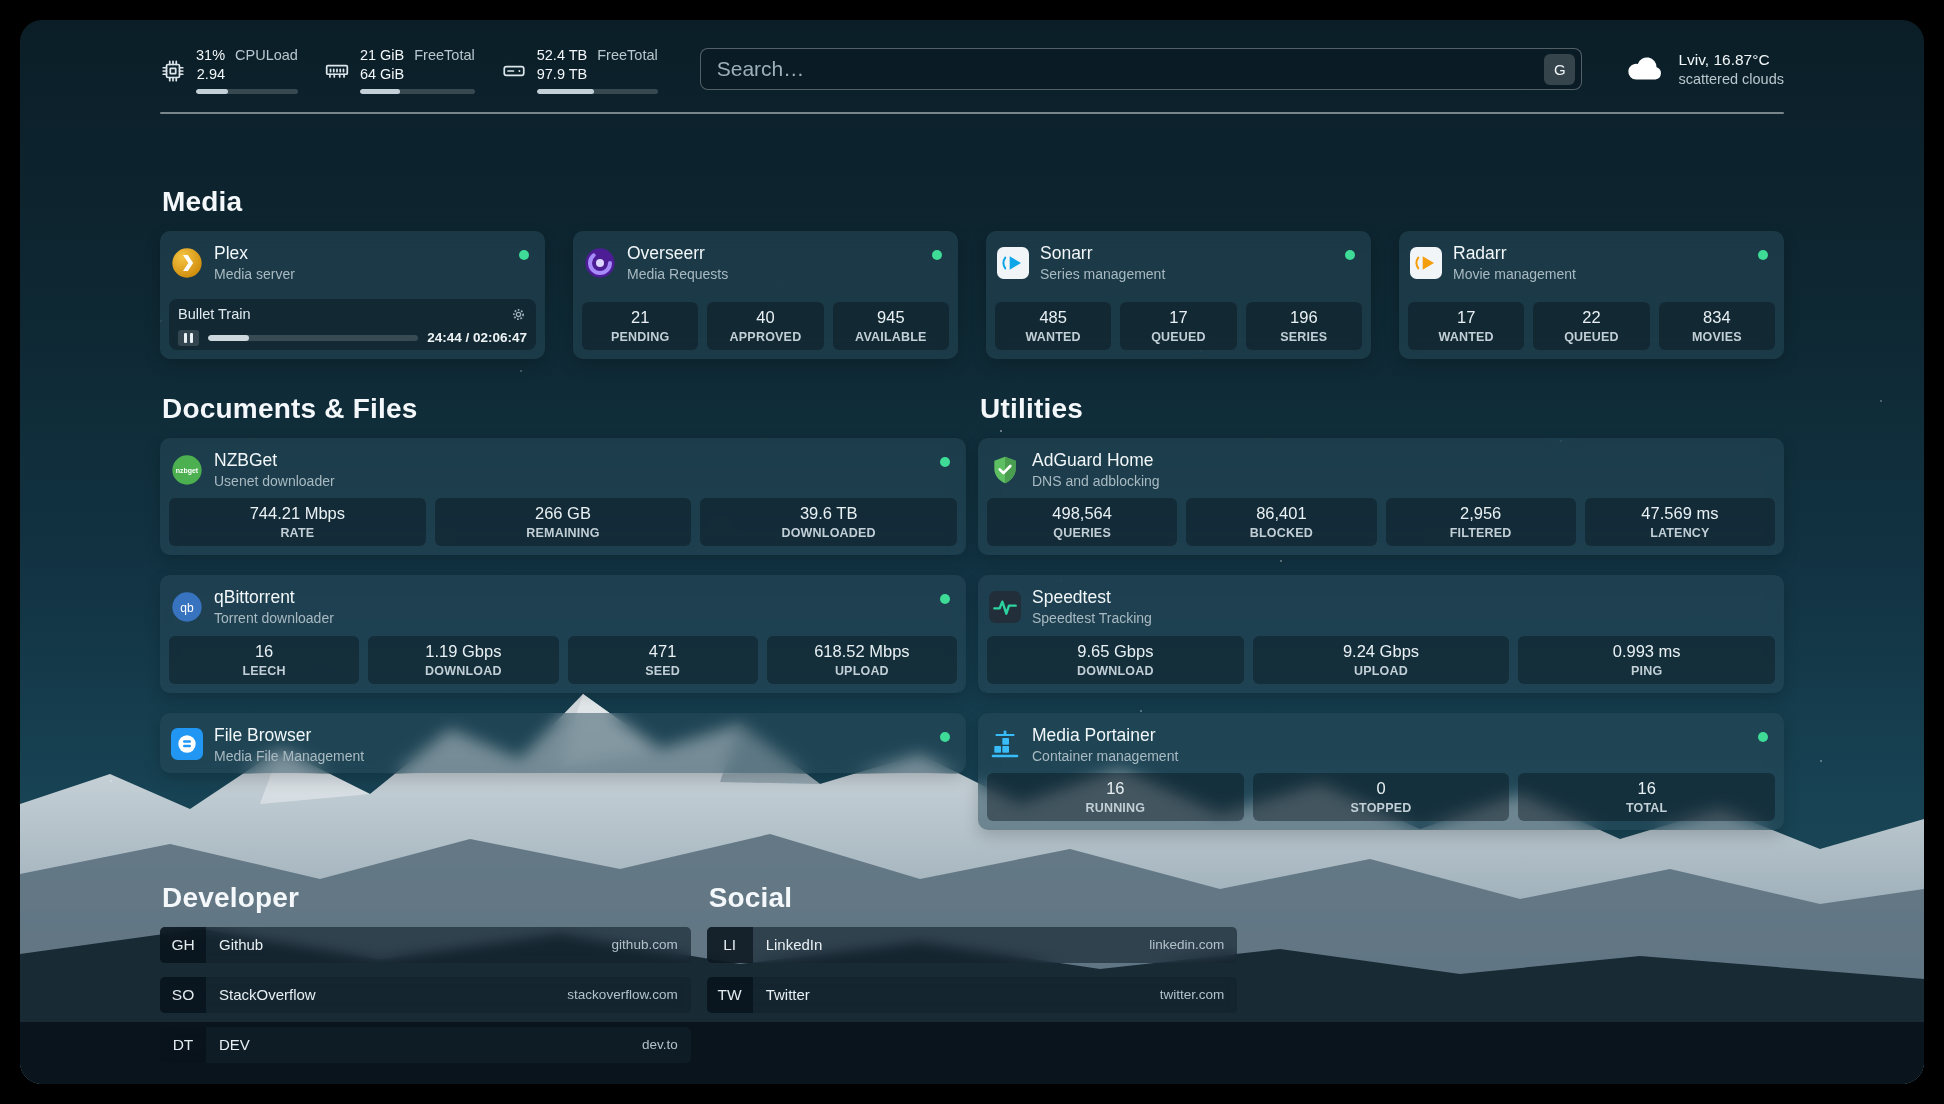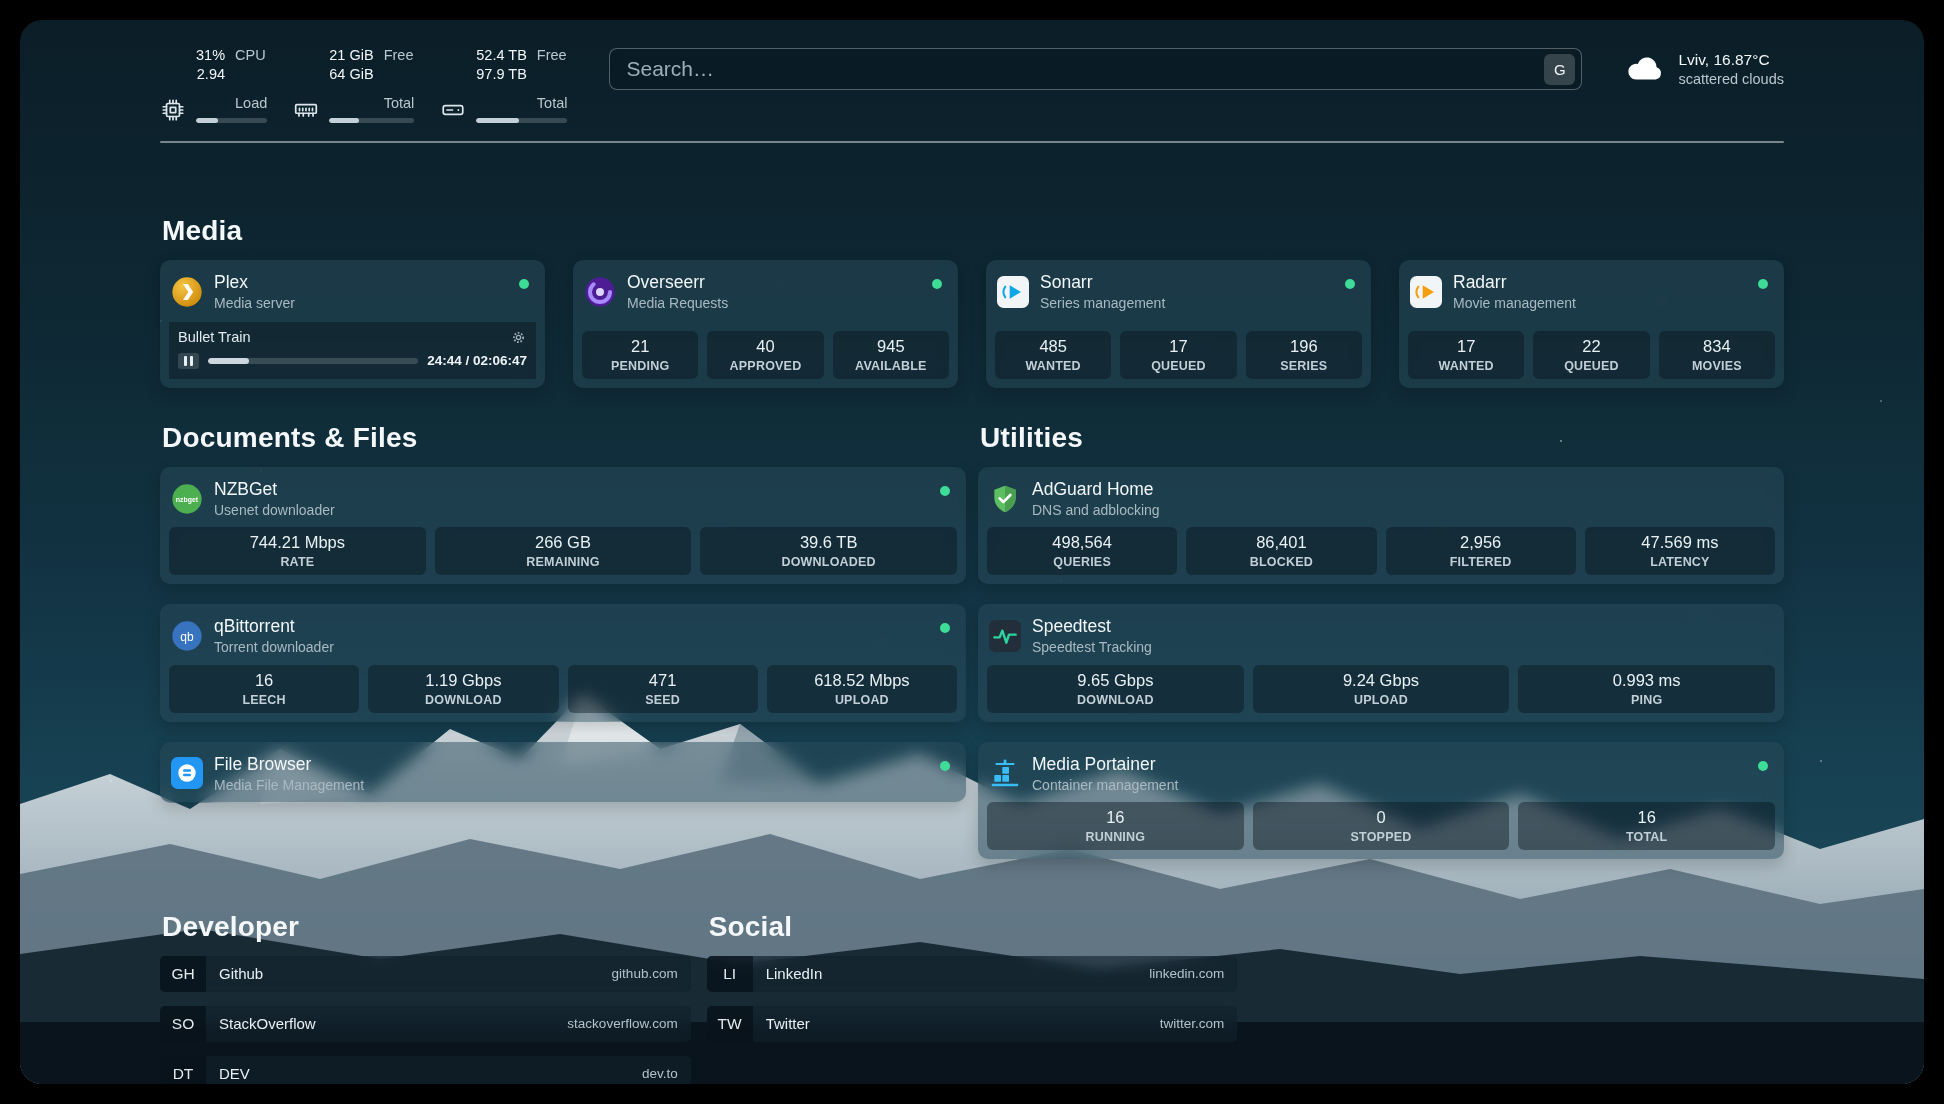--- a/index.html
+++ b/index.html
@@ -33,27 +33,27 @@
       1540px 420px 0 0 rgba(255,255,255,.5), 90px 760px 0 0 rgba(255,255,255,.35),
       1800px 740px 0 0 rgba(255,255,255,.4), 700px 500px 0 0 rgba(255,255,255,.3),
       1260px 540px 0 0 rgba(255,255,255,.45), 1860px 380px 0 0 rgba(255,255,255,.35),
       500px 350px 0 0 rgba(255,255,255,.3), 1040px 560px 0 0 rgba(255,255,255,.3);
   }
   .content { position: relative; width: 1624px; margin: 0 auto; z-index: 2; }
 
   
   .topbar { display: flex; align-items: flex-start; padding-top: 26px; }
   .resources { display: flex; gap: 26px; }
-  .resource { display: flex; gap: 10px; align-items: flex-end; }
+  .resource { display: flex; gap: 10px; align-items: center; }
   .res-icon { width: 26px; height: 26px; color: #dde6ea; margin-top: 3px; flex: none; }
   .res-icon svg { width: 100%; height: 100%; }
   .res-body { display: flex; flex-direction: column; gap: 5px; }
   .res-rows { display: flex; gap: 10px; }
   .res-values { display: flex; flex-direction: column; align-items: flex-end; font-size: 14.5px; line-height: 1.3; color: #f2f6f8; }
-  .res-labels { display: flex; flex-direction: column; font-size: 14.5px; line-height: 1.3; color: #b9c7ce; gap: 29px; }
+  .res-labels { display: flex; flex-direction: row; font-size: 14.5px; line-height: 1.3; color: #b9c7ce; }
   .res-bar { height: 5px; border-radius: 3px; background: rgba(255,255,255,0.18); overflow: hidden; }
   .res-bar-fill { height: 100%; background: #c3d0d8; border-radius: 3px; }
 
   .searchbox {
     flex: 1; margin: 2px 42px 0 42px; display: flex; align-items: center;
     background: rgba(9,24,32,0.55); border: 1px solid rgba(255,255,255,0.3);
     border-radius: 8px; height: 42px; padding: 0 6px 0 14px;
   }
   .searchbox input { flex: 1; background: transparent; border: none; outline: none; color: #e8eef1; font-size: 21px; font-family: inherit; }
   .searchbox input::placeholder { color: #9db0b9; }
@@ -93,21 +93,21 @@
   .stats { display: grid; gap: 9px; }
   .stats-3 { grid-template-columns: repeat(3, 1fr); }
   .stats-4 { grid-template-columns: repeat(4, 1fr); }
   .stat { background: rgba(7,19,27,0.42); border-radius: 6px; text-align: center; padding: 5px 4px 5px; }
   .stat-value { font-size: 16.5px; color: #e9f1f4; line-height: 1.25; text-align: center; }
   .stat-label { font-size: 12.5px; font-weight: 700; color: #c2cfd6; margin-top: 2px; letter-spacing: .2px; line-height: 1.2; }
   .card .stats { margin-top: 9px; }
   .card-media .stats { margin-top: 0; }
 
   
-  .nowplaying { background: rgba(7,19,27,0.42); border-radius: 0; padding: 7px 9px 10px; }
+  .nowplaying { background: rgba(7,19,27,0.42); border-radius: 8px; padding: 7px 9px 4px; }
   .np-row1 { display: flex; justify-content: space-between; align-items: center; font-size: 14.5px; color: #e2ebef; }
   .np-gear { width: 17px; height: 17px; color: #9fb2bb; }
   .np-gear svg { width: 100%; height: 100%; }
   .np-row2 { display: flex; align-items: center; gap: 9px; margin-top: 7px; }
   .np-pause { display: flex; gap: 3px; background: rgba(255,255,255,0.14); border-radius: 3px; padding: 3px 6px; }
   .np-pause i { display: block; width: 3px; height: 10px; background: #e8f0f3; border-radius: 1px; }
   .np-track { flex: 1; height: 6px; border-radius: 3px; background: rgba(255,255,255,0.16); overflow: hidden; }
   .np-fill { height: 100%; background: #ccd8de; border-radius: 3px; }
   .np-time { font-size: 13.5px; font-weight: 600; color: #eef4f6; white-space: nowrap; }
 

